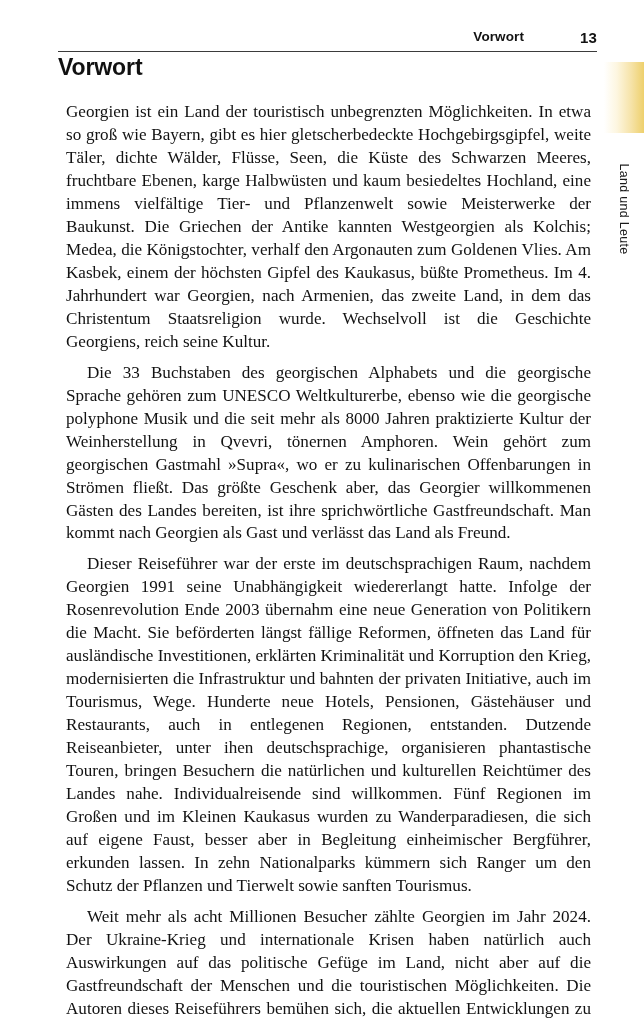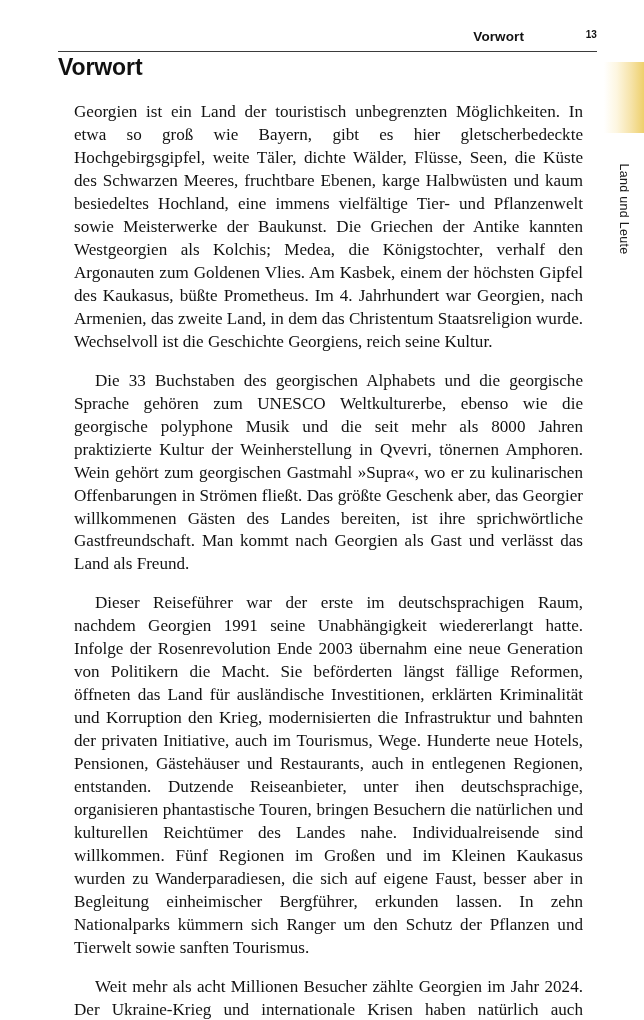--- a/index.html
+++ b/index.html
@@ -36,21 +36,21 @@
     font-size: 13.5px;
     letter-spacing: 0.1px;
     color: #121212;
   }
   .running-head .chapter-title {
     margin-right: 51px;
   }
   .running-head .folio {
     min-width: 22px;
     text-align: right;
-    font-size: 10px;
+    font-size: 15px;
   }
   .header-rule {
     position: absolute;
     left: 58px;
     top: 51px;
     width: 539px;
     height: 1.3px;
     background: #3b3b3b;
   }
 
@@ -109,21 +109,21 @@
     letter-spacing: -0.1px;
     color: #111111;
     line-height: 1.1;
   }
 
   .body-copy {
     margin-top: 21px;
   }
 
   p.para {
-    margin: 16px;
+    margin: 8px;
     padding: 0;
     font-size: 17.1px;
     line-height: 22.95px;
     text-align: justify;
     text-justify: inter-word;
     hyphens: manual;
     color: #121212;
     text-indent: 21px;
   }
   p.para.lead {

